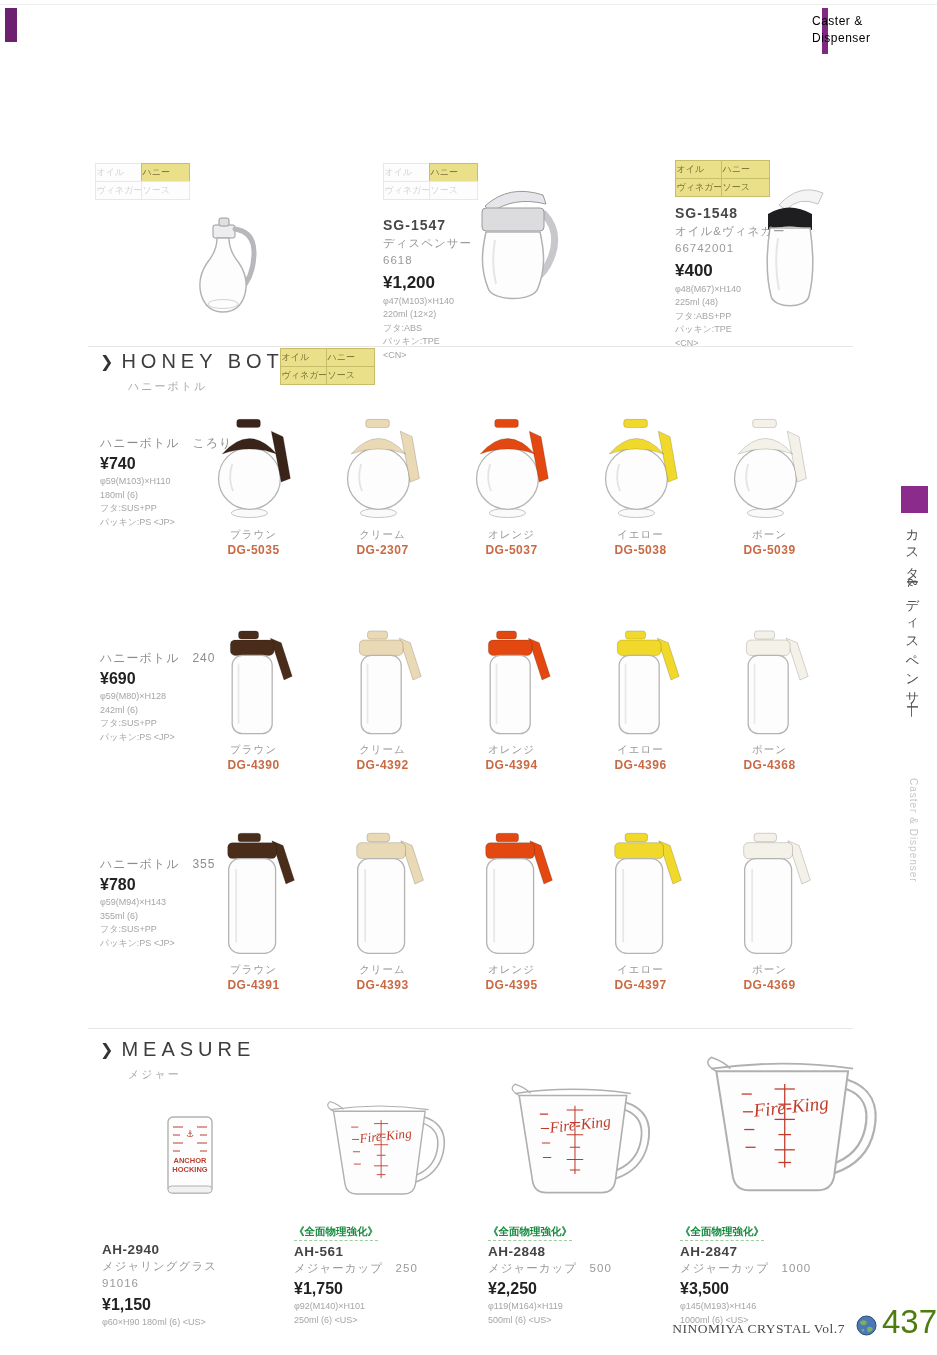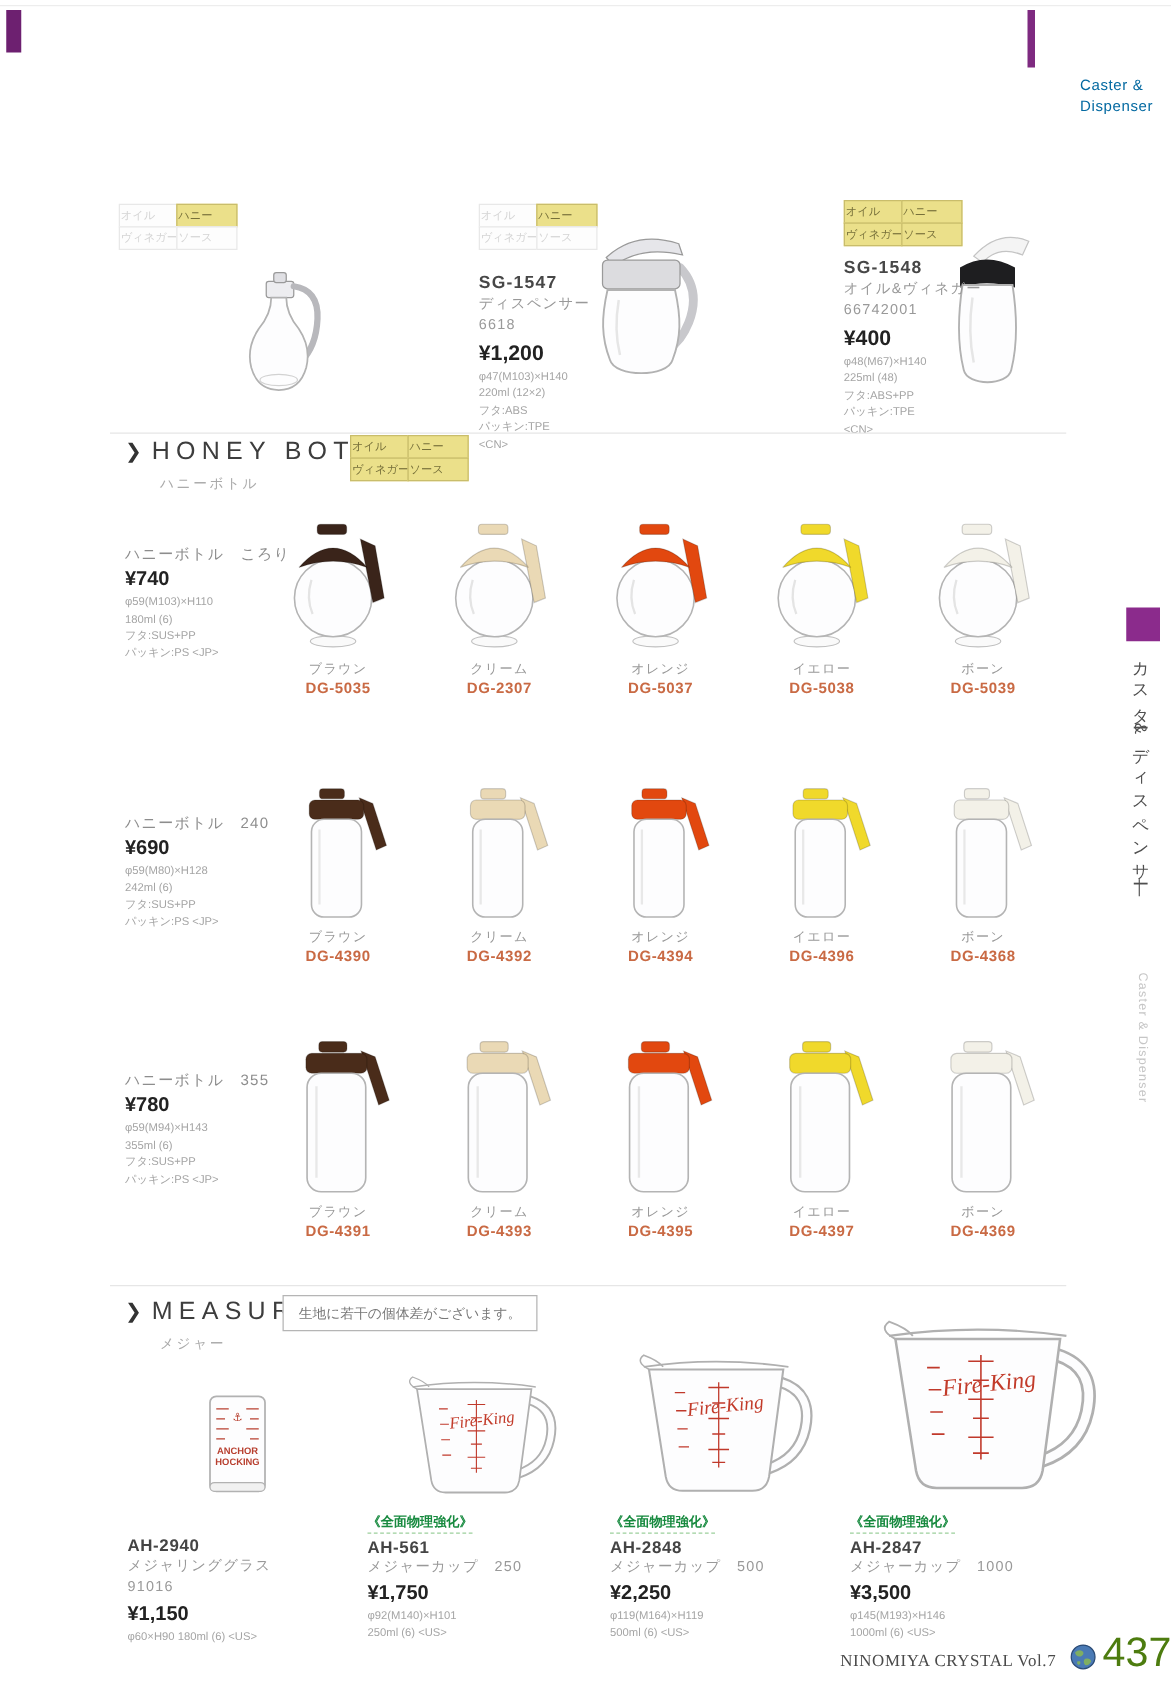--- a/index.html
+++ b/index.html
@@ -6,21 +6,21 @@
   .page{position:relative;width:937px;height:1355px;background:#fff;overflow:hidden;
         font-family:"Liberation Sans","DejaVu Sans",sans-serif;color:#333;}
   .hairline{position:absolute;left:0;top:4px;width:937px;height:1px;background:#ededed;}
   .divider{position:absolute;height:1px;background:#e6e6e6;}
   #divider1{left:88px;top:346px;width:765px;}
   #divider2{left:88px;top:1028px;width:765px;}
 
   
   .corner-mark{position:absolute;left:5px;top:8px;width:12px;height:34px;background:#6d2070;}
   .hdr-bar{position:absolute;left:822px;top:8px;width:6px;height:46px;background:#7e2a80;}
-  .hdr-text{position:absolute;left:864px;top:13px;font-size:12px;line-height:1.45;color:#0369a1;letter-spacing:.5px;margin-top:47px;}
+  .hdr-text{position:absolute;left:812px;top:13px;font-size:12px;line-height:1.45;color:#000000;letter-spacing:.5px;}
 
   
   .tag-grid{display:grid;grid-template-columns:46px 48px;position:absolute;left:0;top:0;}
   .tag-cell{border:1px solid #e8e8e8;background:#fdfdfd;color:#d4d4d4;font-size:9px;
             text-align:left;padding:2px 1px;margin:-0.5px;white-space:nowrap;}
   .tag-cell.on{background:#ebe08a;color:#77703a;border-color:#c9bd6b;}
 
   
   .tp{position:absolute;width:280px;height:190px;}
   .tp1{left:95px;top:163px;} .tp2{left:383px;top:163px;} .tp3{left:675px;top:160px;}
@@ -44,32 +44,32 @@
   .note-box{position:absolute;left:126px;top:-2px;border:1px solid #b5b5b5;padding:6px 12px;
             font-size:11px;color:#777;white-space:nowrap;background:#fff;}
 
   
   .hrow{position:absolute;left:0;width:937px;height:210px;}
   .hrow0{top:405px;} .hrow1{top:618px;} .hrow2{top:820px;}
   .h-info{position:absolute;left:100px;width:160px;}
   .hrow0 .h-info{top:30px;} .hrow1 .h-info{top:32px;} .hrow2 .h-info{top:36px;}
   .h-name{font-size:12px;color:#8d8d8d;letter-spacing:1px;}
   .h-price{font-size:16px;font-weight:bold;color:#222;margin:3px 0 2px 0;}
-  .h-strip{position:absolute;left:206px;width:648px;display:flex;}
+  .h-strip{position:absolute;left:189px;width:648px;display:flex;}
   .hrow0 .h-strip{top:6px;} .hrow1 .h-strip{top:2px;} .hrow2 .h-strip{top:2px;}
   .h-var{width:129px;display:flex;flex-direction:column;align-items:center;}
   .v-color{font-size:10.5px;color:#999;letter-spacing:1px;margin-top:3px;}
   .v-code{font-size:12px;font-weight:bold;color:#c96a44;letter-spacing:.5px;margin-top:1px;}
 
   
   .mcol{position:absolute;top:1055px;height:255px;}
   .mcol0{left:100px;width:180px;} .mcol1{left:292px;width:180px;}
   .mcol2{left:486px;width:180px;} .mcol3{left:678px;width:215px;}
   .m-photo{position:absolute;bottom:107px;left:50%;transform:translateX(-50%);}
-  .m-info{position:absolute;top:153px;left:2px;right:0;}
+  .m-info{position:absolute;top:166px;left:2px;right:0;}
   .badge{display:inline-block;font-size:10.5px;font-weight:bold;color:#178a3f;
          border-bottom:1px dashed #9ccf9c;padding-bottom:1px;margin-bottom:3px;}
   .badge.hidden{visibility:hidden;}
   .m-code{font-size:13.5px;font-weight:bold;color:#444;letter-spacing:.5px;margin-bottom:1px;}
   .m-info .p-price{font-size:16px;}
 
   
   .footer-brand{position:absolute;left:665px;top:1321px;width:180px;text-align:right;
     font-family:"Liberation Serif","DejaVu Serif",serif;font-size:13.5px;color:#4a4a4a;letter-spacing:.5px;}
   .globe{position:absolute;left:856px;top:1315px;}
@@ -423,21 +423,20 @@
           </div>
         </div>
       </div>
     </div>
 
   <div class="divider" id="divider2"></div>
 
   <div class="sec-head" id="sec-measure">
     <span class="sec-arrow">❯</span><span class="sec-title">MEASURE</span>
     <div class="sec-sub">メジャー</div>
-    <div class="note-box">生地に若干の個体差がございます。</div>
   </div>
 
   <div id="measure-cols">
       <div class="mcol mcol0">
         <div class="m-photo">
           <svg width="80" height="96" viewBox="0 0 80 96">
     <rect x="18" y="10" width="44" height="76" rx="5" fill="#fdfdfe" stroke="#b2b2b2" stroke-width="1.4"></rect>
     <rect x="18" y="79" width="44" height="7" rx="3.5" fill="#f1f1f1" stroke="#b2b2b2"></rect>
     <g stroke="#b84030" stroke-width="1">
       <line x1="23" y1="20" x2="33" y2="20"></line>

